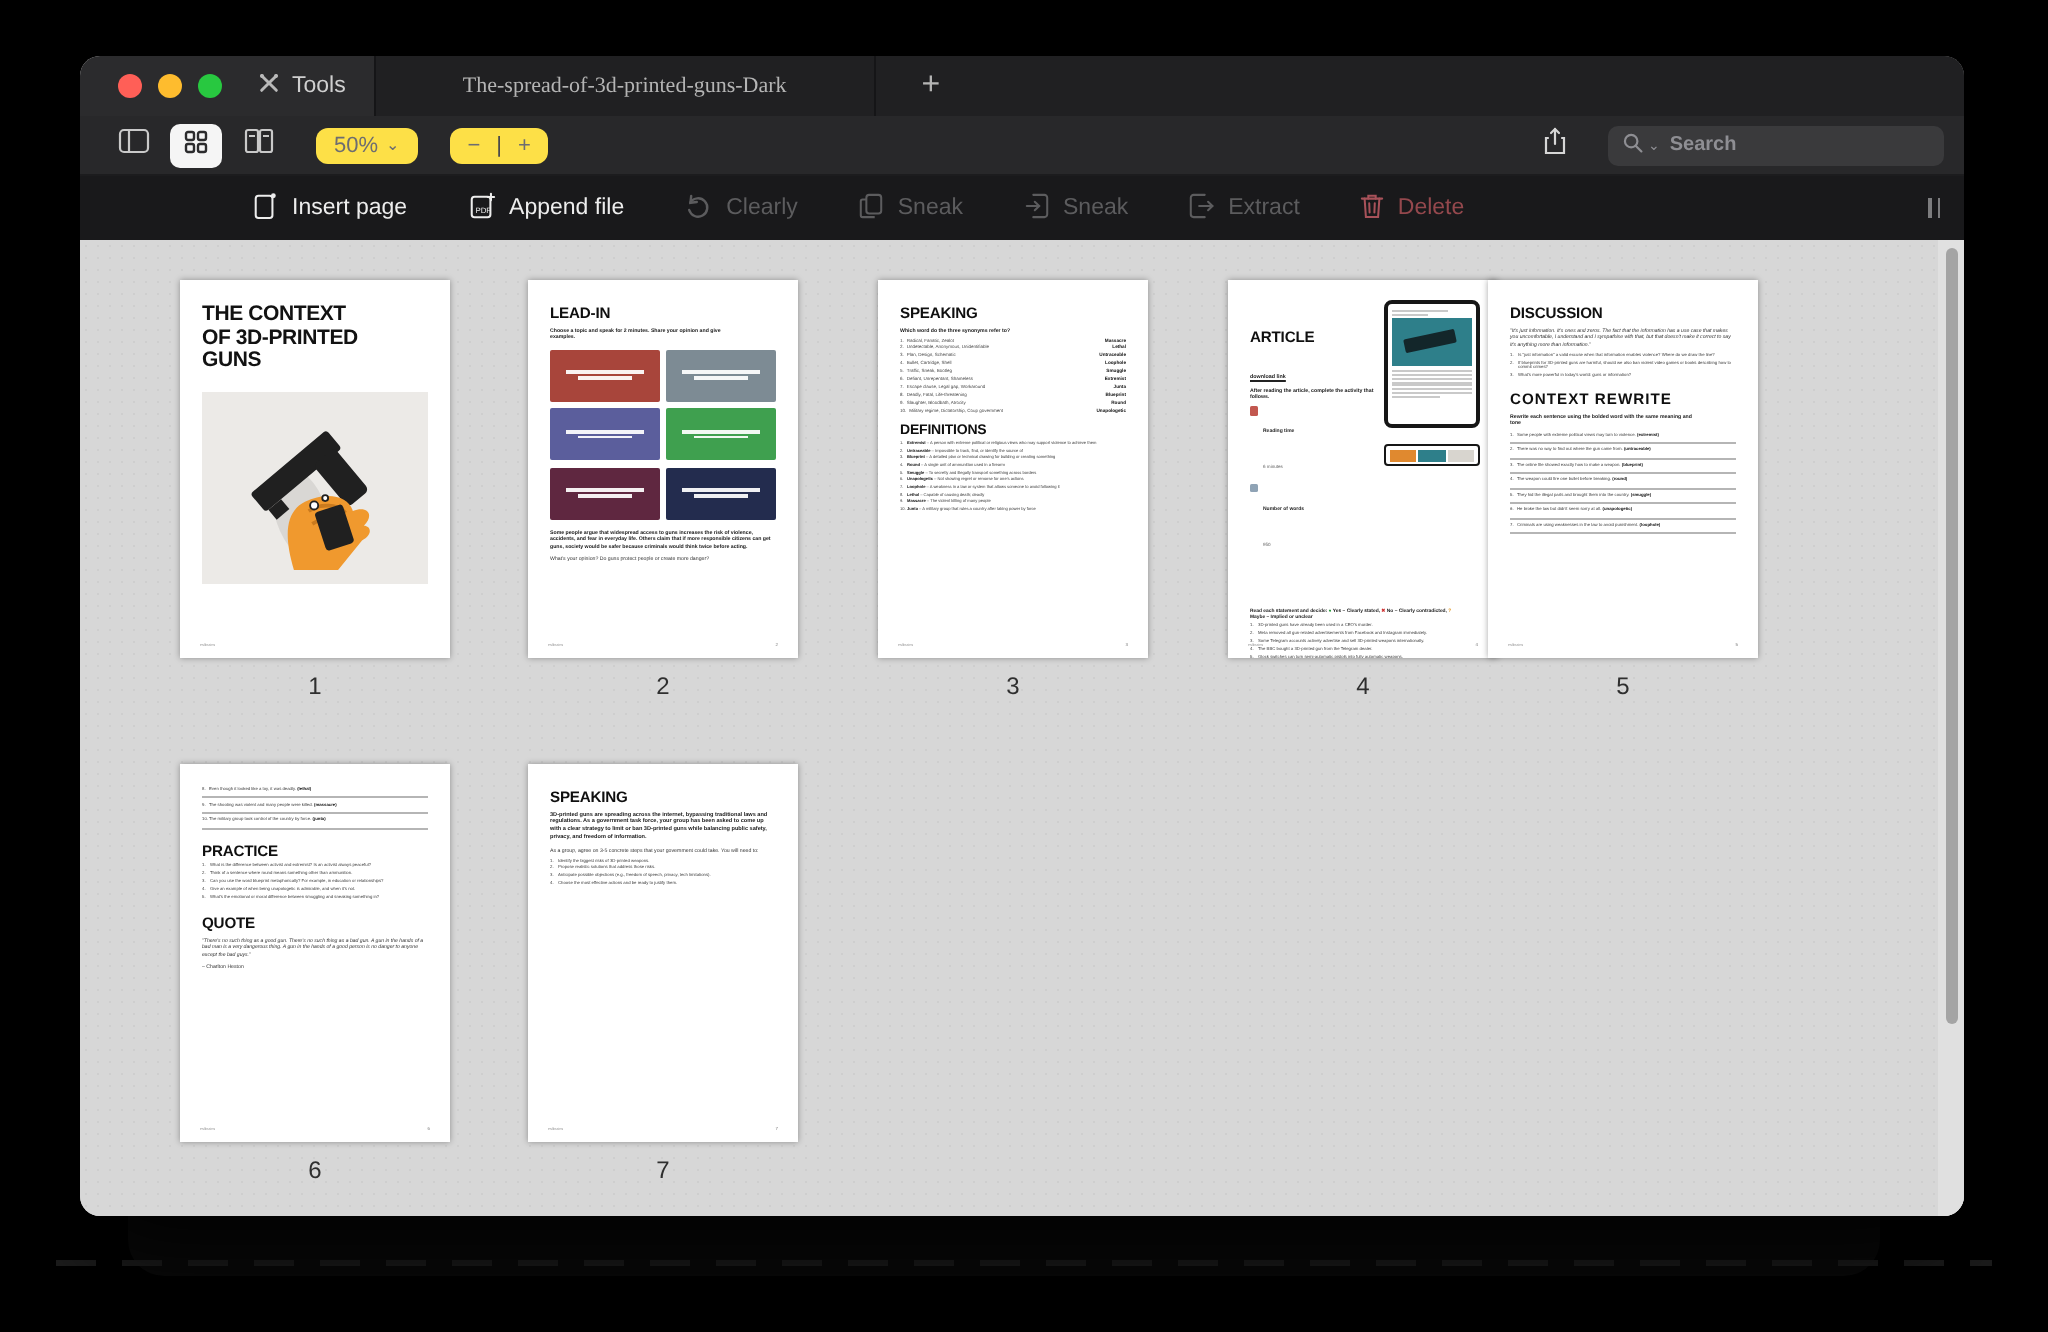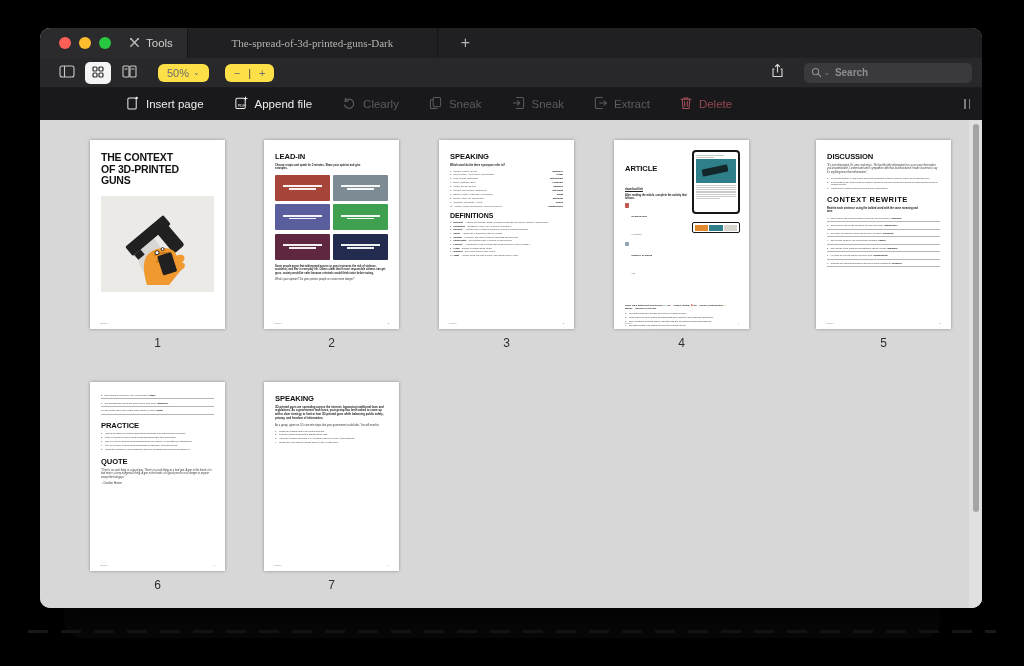--- a/index.html
+++ b/index.html
@@ -68,21 +68,21 @@
 
   
   .content { position:relative; height:488px; background:#d7d7d7;
     background-image:radial-gradient(rgba(0,0,0,.045) .6px, transparent .7px);
     background-size:6px 6px; }
   .gutter { position:absolute; right:0; top:0; bottom:0; width:13px; background:#e0e0e0; }
   .vthumb { position:absolute; right:3px; top:4px; width:6px; height:388px; background:#a4a4a4; border-radius:3px; }
 
   .slot { position:absolute; width:135px; }
   .s1{left:50px;top:20px} .s2{left:224px;top:20px} .s3{left:399px;top:20px}
-  .s4{left:574px;top:20px} .s5{left:776px;top:20px}
+  .s4{left:574px;top:20px} .s5{left:704px;top:20px}
   .s6{left:50px;top:262px} .s7{left:224px;top:262px}
   .card { width:135px; height:189px; background:#fff; box-shadow:0 0 3px rgba(0,0,0,.35);
     position:relative; overflow:hidden; padding:12px 11px 8px; }
   .num { margin-top:7px; text-align:center; font-size:12px; color:#2f2f2f; }
 
   
   .ph  { font-size:7.6px; font-weight:800; letter-spacing:-.1px; color:#0f0f0f; margin-bottom:2.5px; }
   .ph.wide { letter-spacing:.5px; }
   .t   { font-size:2.6px; line-height:1.35; color:#333; }
   .tb  { font-weight:bold; color:#1a1a1a; }

